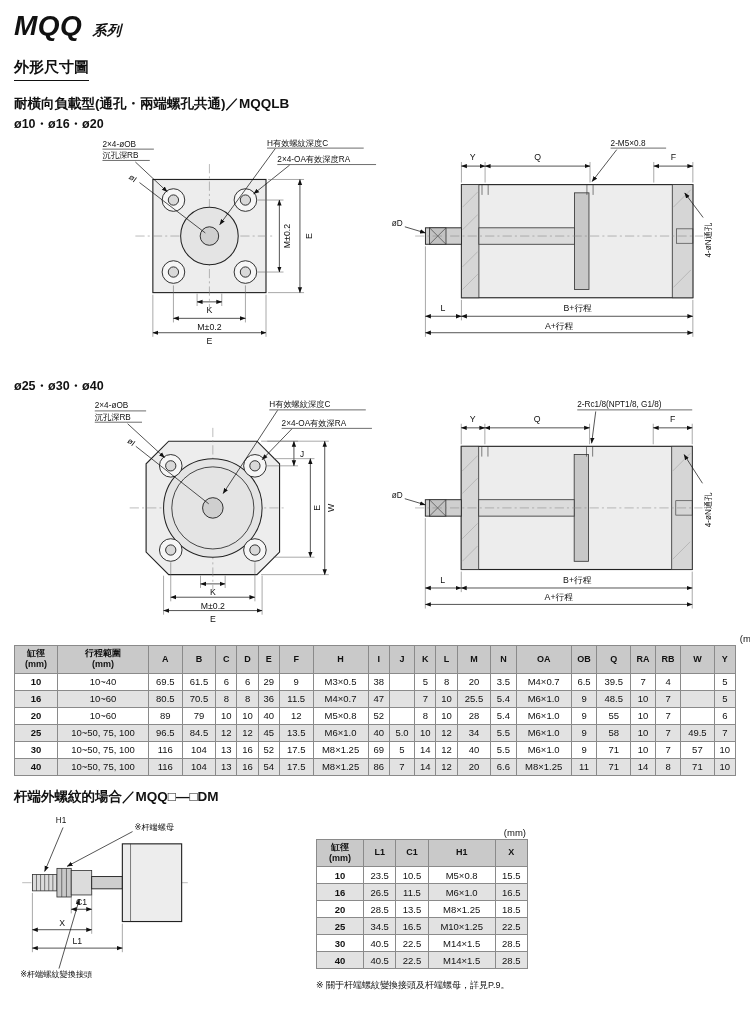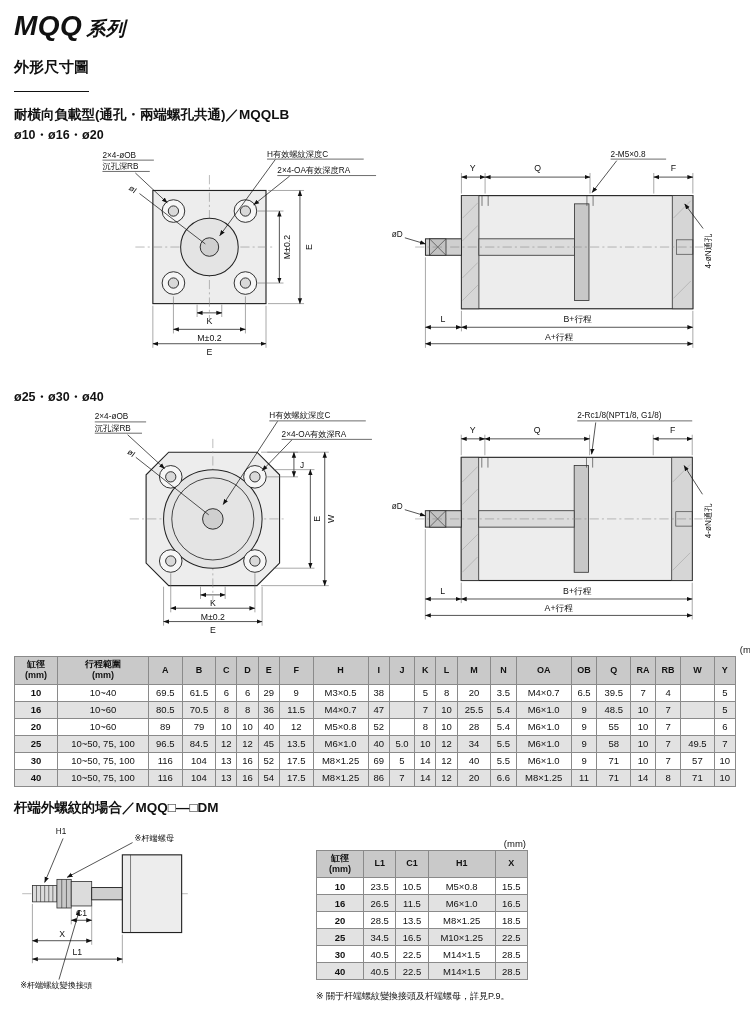--- a/index.html
+++ b/index.html
@@ -1,21 +1,21 @@
 <!DOCTYPE html>
 <html><head>
 <meta charset="utf-8">
 <style>
   html,body{margin:0;padding:0}
   body{width:750px;background:#fff;color:#111;font-family:"Liberation Sans","DejaVu Sans",sans-serif}
   .page{width:750px;height:1025px;padding:10px 14px 0;overflow:hidden;position:relative}
   .title{font-style:italic;font-weight:700;font-size:28px;margin:0 0 16px;letter-spacing:.5px}
-  .title .suffix{font-size:19px;margin-left:4px}
+  .title .suffix{font-size:14px;margin-left:10px}
   .sec-wrap{margin:0 0 14px}
-  .sec{display:inline-block;font-size:15px;font-weight:700;border-bottom:1.5px solid #111;padding-bottom:14px}
+  .sec{display:inline-block;font-size:15px;font-weight:700;border-bottom:1.5px solid #111;padding-bottom:3px}
   .model{font-size:13.5px;font-weight:700;margin:0 0 3px}
   .sizes{font-size:12.5px;font-weight:700;margin:2px 0 0}
   .unit{font-size:9.5px;text-align:right;margin:2px 2px 1px 0}
   table{border-collapse:collapse}
   .tbl{font-size:9.5px}
   .tbl th{background:#c9c9c9;border:1px solid #8a8a8a;font-weight:700;padding:2px 1px;white-space:pre-line;font-size:9px;line-height:1.25;text-align:center}
   .tbl td{border:1px solid #8a8a8a;text-align:center;padding:2.5px 1px;background:#fff}
   .tbl tr.alt td{background:#e2e2e2}
   .tbl td.c0{font-weight:700}
   .tbl1{width:722px}

